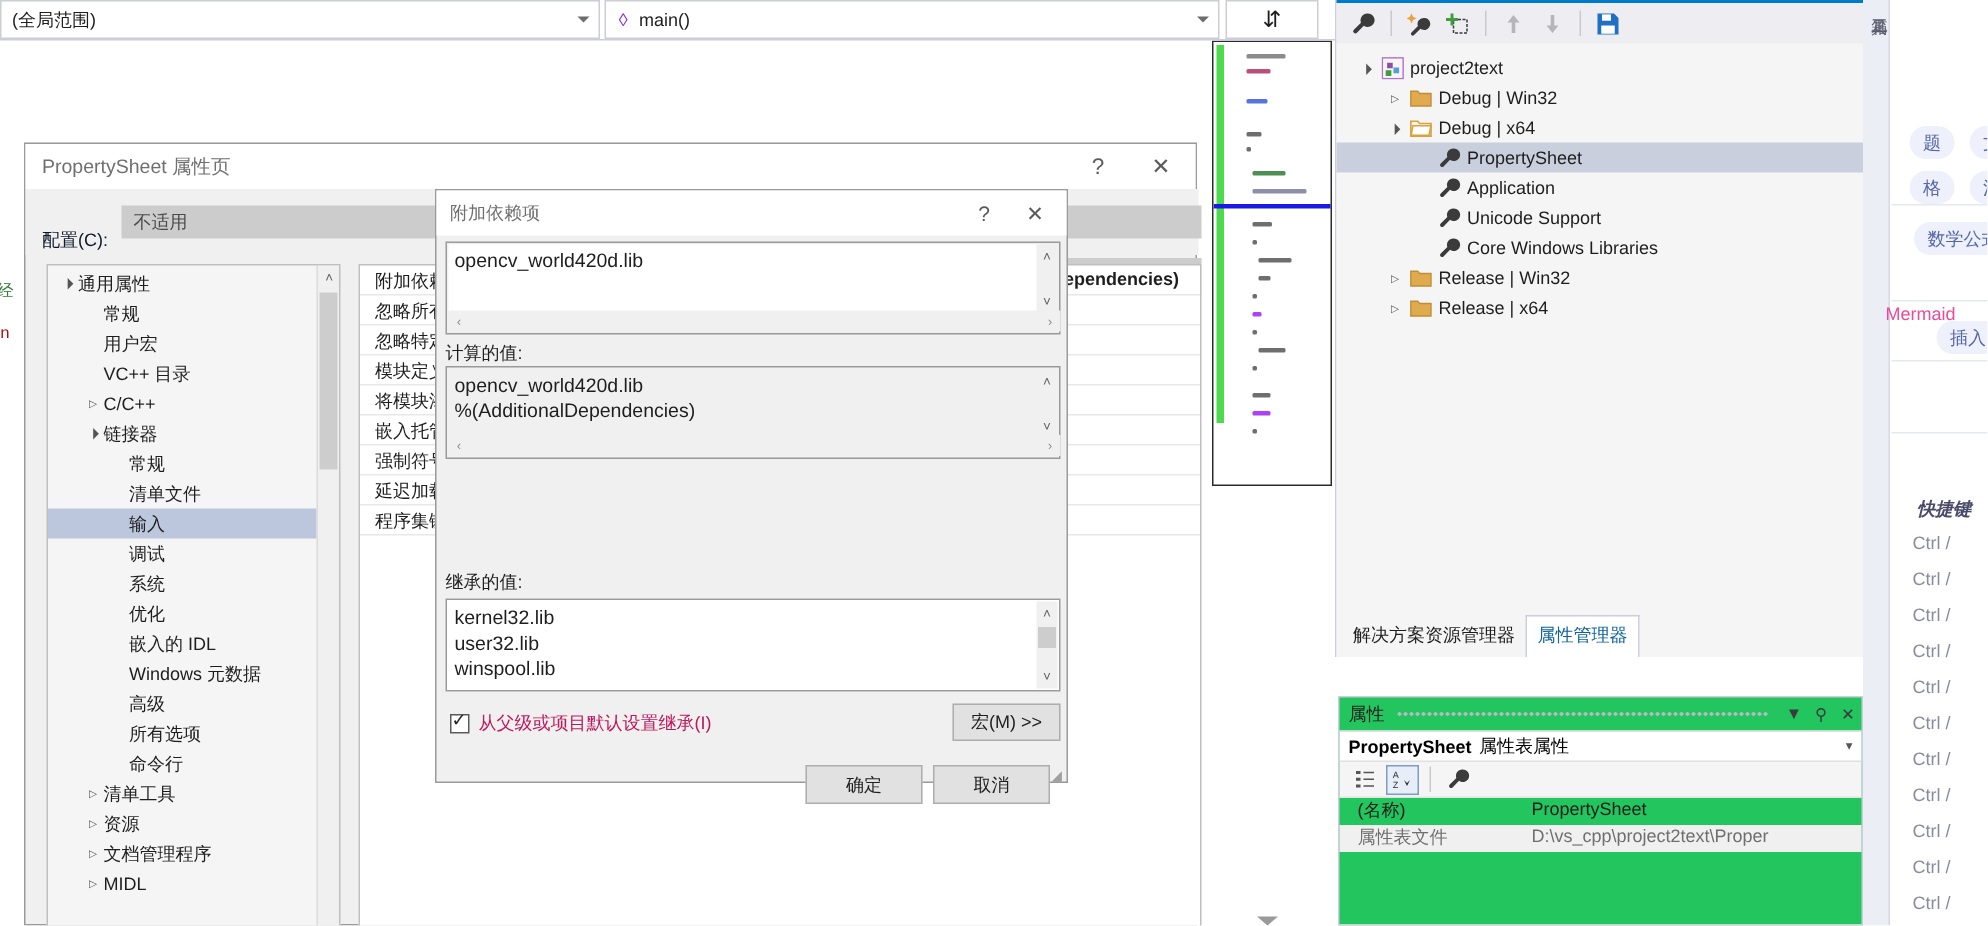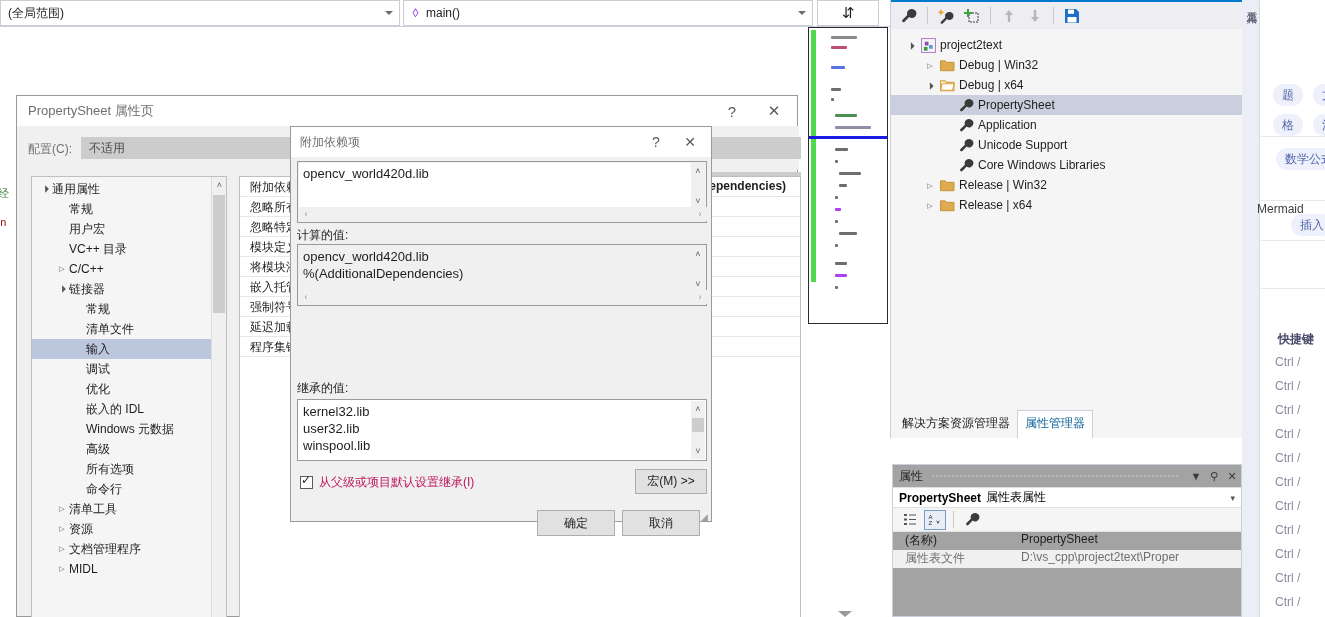--- a/index.html
+++ b/index.html
@@ -92,21 +92,21 @@
     display: flex; align-items: center; justify-content: center;
     color: #5a5a5a; font-size: 15px;
   }
   .ps-help { right: 48px; }
   .ps-close { right: 6px; font-size: 15px; }
 
   .ps-cfgrow {
     position: absolute; left: 0; top: 30px; width: 782px; height: 44px;
     background: #f0f0f0;
   }
-  .ps-cfglabel { position:absolute; left: 11px; top: 15px; font-size: 12px; color: #737373; }
+  .ps-cfglabel { position:absolute; left: 11px; top: 26px; font-size: 12px; color: #0f172a; }
   .ps-cfgvalue {
     position:absolute; left: 64px; top: 11px; width: 720px; height: 22px;
     background: #cccccc; color: #4a4a4a; font-size: 12px;
     padding: 3px 0 0 8px;
   }
   .ps-mgr-btn {
     position: absolute; right: -2px; top: 46px; width: 92px; height: 24px;
     background: #cccccc; color: #6f6f6f; font-size: 12px;
     display:flex; align-items:center; justify-content:center;
   }
@@ -265,21 +265,21 @@
     background:#f5f5f5; display:flex; align-items:flex-end; padding-left: 4px;
   }
   .pm-tab {
     font-size: 12px; padding: 4px 7px 6px 7px; color:#1e1e1e;
   }
   .pm-tab.active { color:#0e639c; background:#ffffff; border:1px solid #cccedb; border-bottom:none; }
 
   
   .prop-win {
     position:absolute; left: 892px; top: 464px; width: 350px; height: 153px;
-    background:#a3a3a3; border: 1px solid #cccedb;
+    background:#22c55e; border: 1px solid #cccedb;
   }
   .pw-head { height: 22px; position:relative; display:flex; align-items:center; padding-left: 6px; }
   .pw-title { font-size: 12px; color:#1e1e1e; }
   .pw-dots {
     flex:1; height: 1px; margin: 0 8px; 
     background-image: radial-gradient(#b9b9c4 40%, transparent 41%);
     background-size: 4px 4px; background-repeat: repeat-x; background-position: 0 0;
     align-self: center; height: 4px;
   }
   .pw-btn { width: 18px; height: 22px; display:flex; align-items:center; justify-content:center; font-size: 11px; color:#3b3b3b; }
@@ -326,21 +326,21 @@
     color:#5566a8; font-size: 12px; display:flex; align-items:center;
     padding: 0 9px; white-space: nowrap; overflow:hidden;
   }
   .fr-kbd-title {
     position:absolute; font-size: 12px; color:#4a4a6a; font-weight: bold; white-space:nowrap;
   }
   .fr-kbd {
     position:absolute; font-size: 12px; color:#8a8aa0; white-space:nowrap;
   }
   .fr-plain {
-    position:absolute; font-size: 12px; color:#404040; white-space:nowrap;
+    position:absolute; font-size: 12px; color:#ec4899; white-space:nowrap;
   }
   .fr-sep {
     position:absolute; left: 19px; width: 64px; height:1px; background:#e6e8f0;
   }
 </style>
 </head>
 <body>
 
 <div id="root">
 
@@ -439,20 +439,24 @@
             <span class="tri"></span>
             <span>清单文件</span>
           </div>
           <div class="tree-row sel" style="padding-left: 40px;">
             <span class="tri"></span>
             <span>输入</span>
           </div>
           <div class="tree-row" style="padding-left: 40px;">
             <span class="tri"></span>
             <span>调试</span>
+          </div>
+          <div class="tree-row" style="padding-left: 40px;">
+            <span class="tri"></span>
+            <span>系统</span>
           </div>
           <div class="tree-row" style="padding-left: 40px;">
             <span class="tri"></span>
             <span>优化</span>
           </div>
           <div class="tree-row" style="padding-left: 40px;">
             <span class="tri"></span>
             <span>嵌入的 IDL</span>
           </div>
           <div class="tree-row" style="padding-left: 40px; text-align: right;">
@@ -800,21 +804,21 @@
     <div class="fr-pane">
       <div id="fr-chips">
           <div class="fr-chip" style="left: 12px; top: 64px;">题</div>
           <div class="fr-chip" style="left: 52px; top: 64px;">文</div>
           <div class="fr-chip" style="left: 12px; top: 94px;">格</div>
           <div class="fr-chip" style="left: 52px; top: 94px;">注</div>
           <div class="fr-chip" style="left: 15px; top: 128px;">数学公式</div>
           <div class="fr-chip" style="left: 30px; top: 194px;">插入</div>
         </div>
       <div class="fr-plain" style="left:-4px; top:182px;">Mermaid</div>
-      <div class="fr-kbd-title" style="left:17px; top:311px;">快捷键</div>
+      <div class="fr-kbd-title" style="left:17px; top:311px;font-style:italic;">快捷键</div>
       <div id="fr-kbds">
           <div class="fr-kbd" style="left: 14px; top: 335px;">Ctrl /</div>
           <div class="fr-kbd" style="left: 14px; top: 359px;">Ctrl /</div>
           <div class="fr-kbd" style="left: 14px; top: 383px;">Ctrl /</div>
           <div class="fr-kbd" style="left: 14px; top: 407px;">Ctrl /</div>
           <div class="fr-kbd" style="left: 14px; top: 431px;">Ctrl /</div>
           <div class="fr-kbd" style="left: 14px; top: 455px;">Ctrl /</div>
           <div class="fr-kbd" style="left: 14px; top: 479px;">Ctrl /</div>
           <div class="fr-kbd" style="left: 14px; top: 503px;">Ctrl /</div>
           <div class="fr-kbd" style="left: 14px; top: 527px;">Ctrl /</div>

